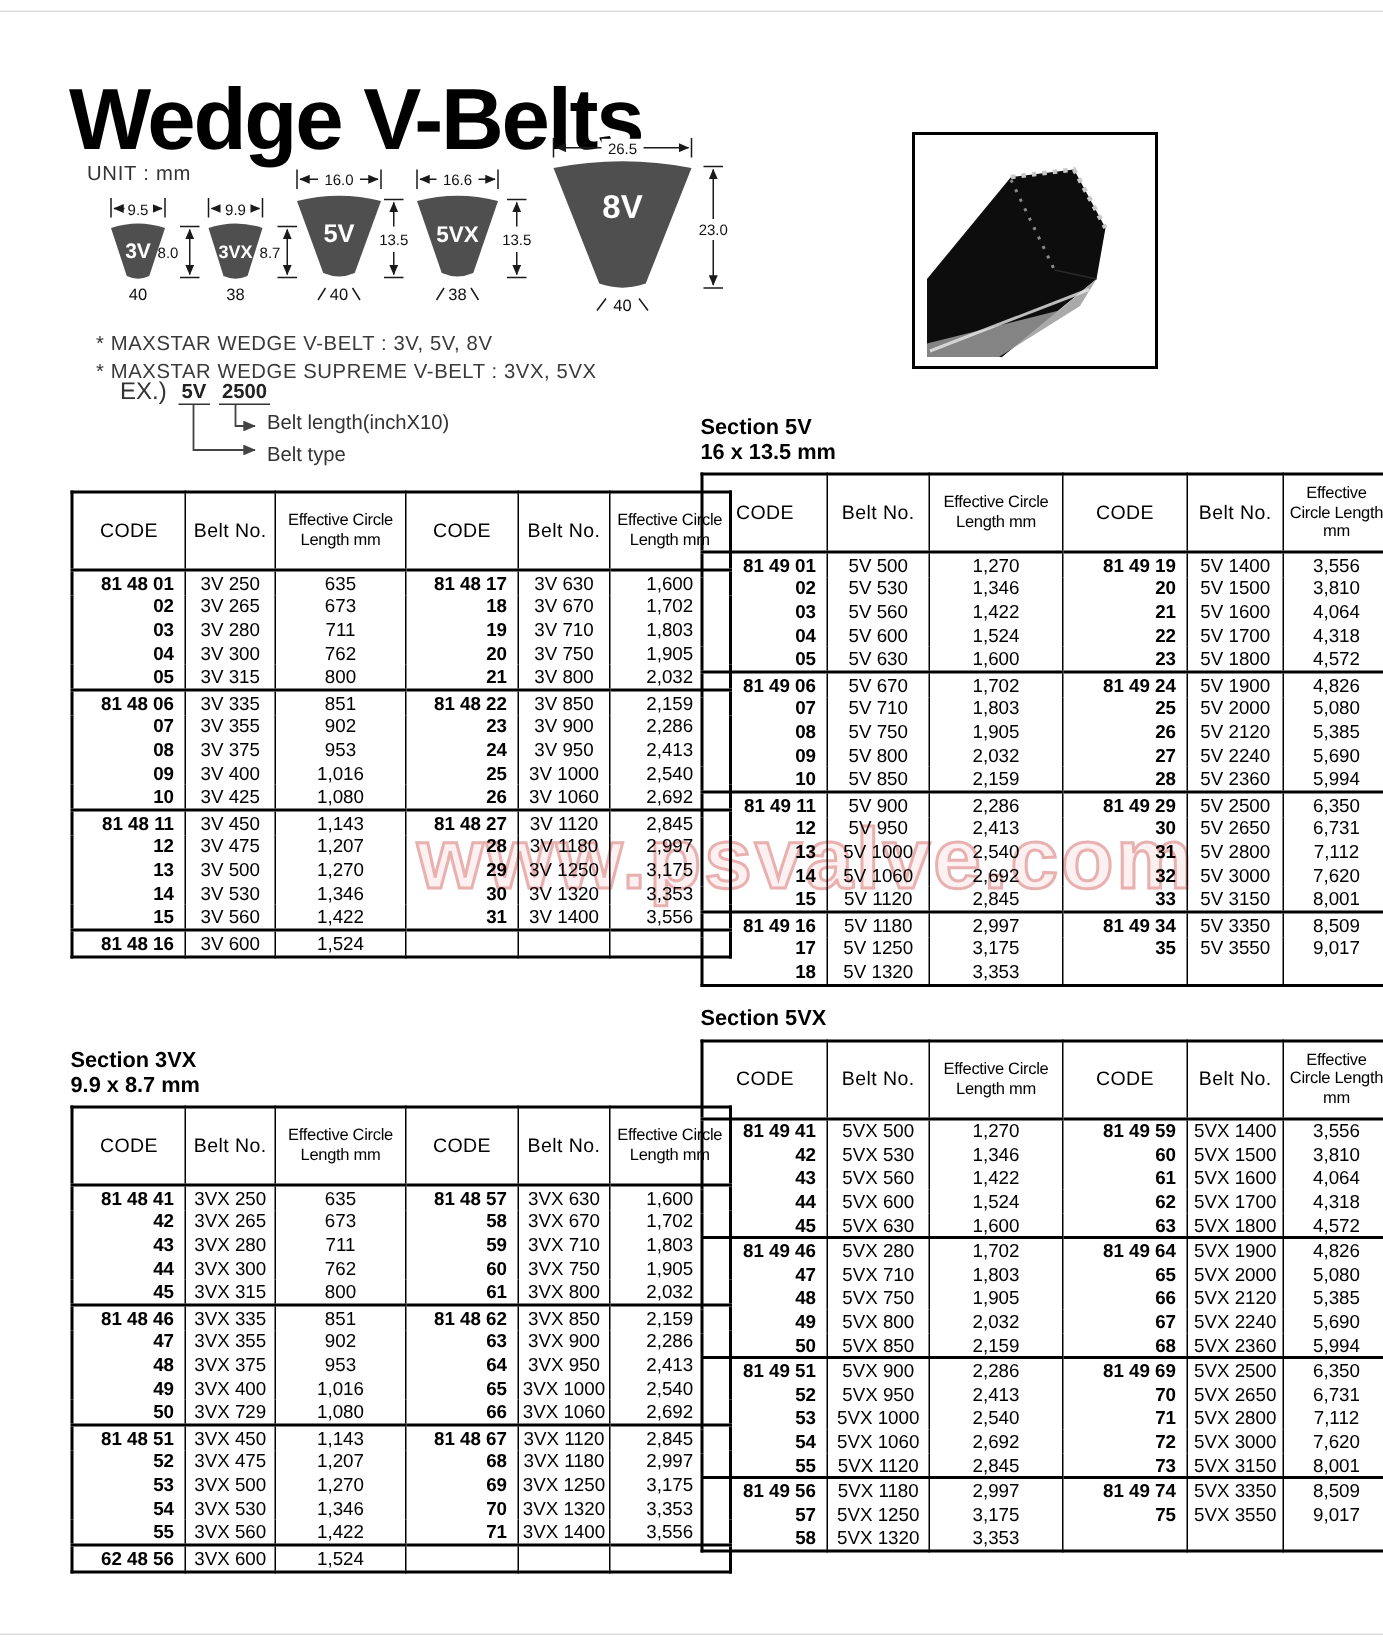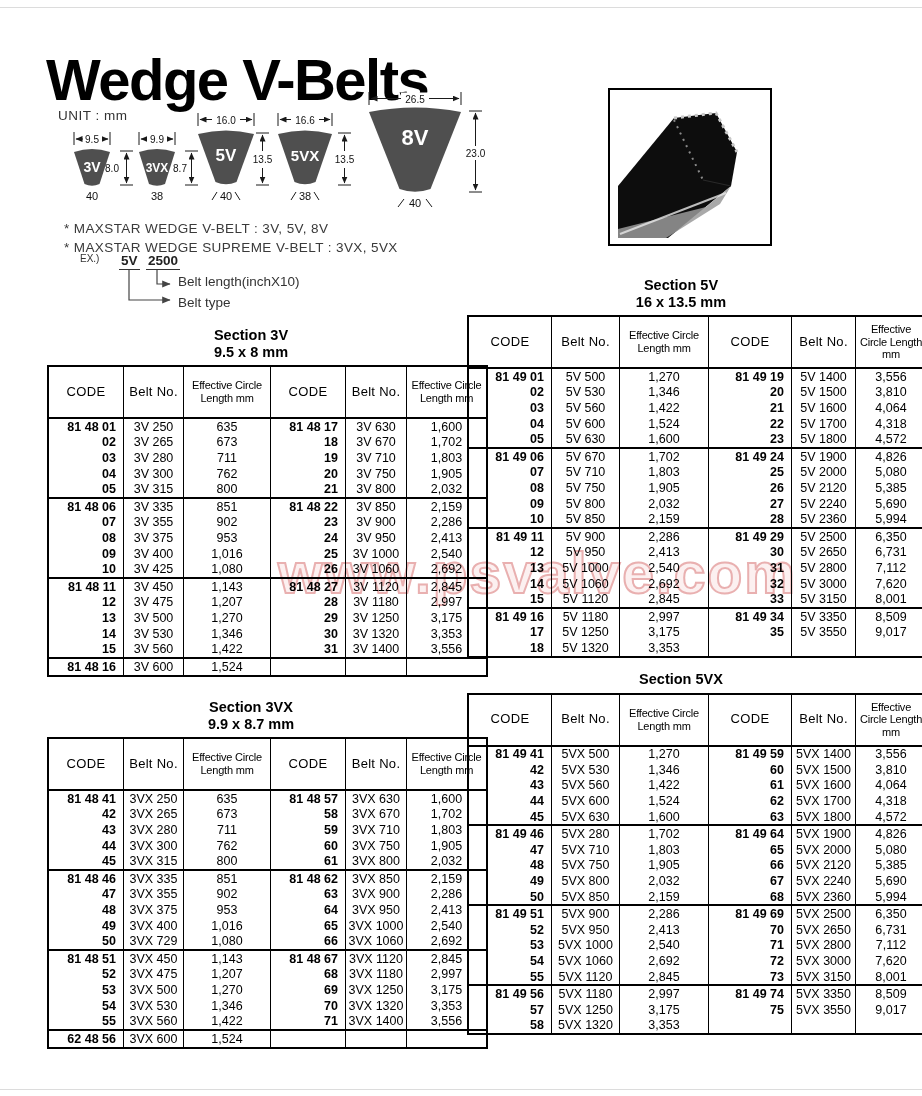--- a/index.html
+++ b/index.html
@@ -6,35 +6,35 @@
   body{width:922px;height:1096px;position:relative;background:#fff;
        font-family:"Liberation Sans",sans-serif;color:#111;overflow:hidden}
   .abs{position:absolute}
   #page-title{left:46px;top:46px;font-size:58px;font-weight:bold;letter-spacing:-1.5px;color:#000}
   #unit-label{left:58px;top:108px;font-size:13.5px;color:#333;letter-spacing:.5px}
   #diagram-svg{left:50px;top:88px;z-index:2}
   #belt-photo{left:608px;top:88px;width:160px;height:154px;border:2px solid #000;background:#fff}
   .note{left:64px;font-size:13.5px;color:#3a3a3a;letter-spacing:.4px}
   #note1{top:221px}
   #note2{top:240px}
-  #ex-prefix{left:80px;top:253px;font-size:10px;color:#333}
+  #ex-prefix{left:80px;top:253px;font-size:16px;color:#333}
   .ex-code{top:253px;font-size:13.5px;font-weight:bold;color:#222;border-bottom:1.5px solid #333;padding:0 2px 1px 2px}
   #ex-type{left:119px}
   #ex-len{left:146px}
   #ex-bracket{left:124px;top:270px}
   .ex-label{left:178px;font-size:13.5px;color:#333}
   #ex-label-len{top:274px}
   #ex-label-type{top:295px}
   #watermark{left:278px;top:540px;z-index:0;font-family:Liberation Sans, sans-serif;font-weight:bold;
     font-size:57px;letter-spacing:2px;color:rgba(252,239,239,.92);
     -webkit-text-stroke:2px #e9b0b0;white-space:nowrap}
   .page-edge{left:0;width:922px;height:0;border-top:1px solid #dcdcdc}
   
   .tbl{position:absolute;z-index:1}
-  .tbl .ttl{text-align:center;font-weight:bold;font-size:14.5px;line-height:16.5px;margin-bottom:5px;color:#000}
+  .tbl .ttl{text-align:left;font-weight:bold;font-size:14.5px;line-height:16.5px;margin-bottom:5px;color:#000}
   .tbl table{border-collapse:collapse;table-layout:fixed;border:2px solid #000;width:100%}
   .tbl th{font-weight:normal;border:1px solid #000;border-bottom:2px solid #000;height:50px;
           padding:0 2px;font-size:13px;text-align:center;line-height:1.15;color:#000;
           overflow:hidden;letter-spacing:.3px}
   .tbl th.c2,.tbl th.c5{font-size:11px;letter-spacing:-.2px}
   .tbl td{border-left:1px solid #000;border-right:1px solid #000;height:15.6px;font-size:12.5px;
           padding:0 4px;white-space:nowrap;overflow:visible;color:#000}
   .tbl td.c0,.tbl td.c3{font-weight:bold;text-align:right;padding-right:7px}
   .tbl td.c1,.tbl td.c4{text-align:center;padding:0 1px}
   .tbl td.c2,.tbl td.c5{text-align:center}
@@ -168,24 +168,20 @@
       <path d="M0,0 L7,3 L0,6 Z" fill="#444"></path>
     </marker>
   </defs>
 </svg>
 <div class="abs ex-label" id="ex-label-len">Belt length(inchX10)</div>
 <div class="abs ex-label" id="ex-label-type">Belt type</div>
 
 <div class="abs" id="watermark">www.psvalve.com</div>
 
 <div class="tbl w3" id="t3v">
-  <div class="ttl">
-    <div>Section 3V</div>
-    <div>9.5 x 8 mm</div>
-  </div>
   <table>
       <thead>
         <tr>
           <th class="c0">CODE</th>
           <th class="c1">Belt No.</th>
           <th class="c2">Effective Circle Length mm</th>
           <th class="c3">CODE</th>
           <th class="c4">Belt No.</th>
           <th class="c5">Effective Circle Length mm</th>
         </tr>

